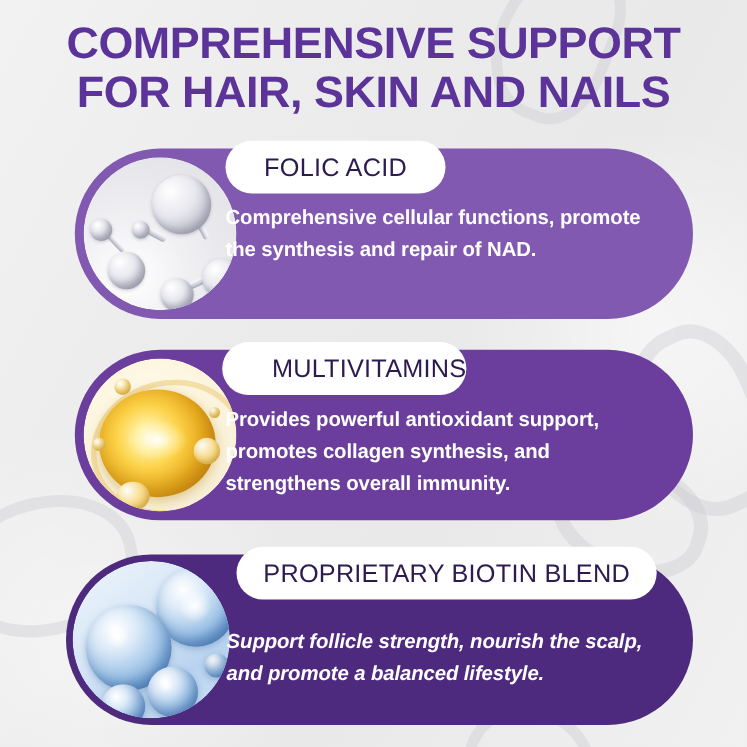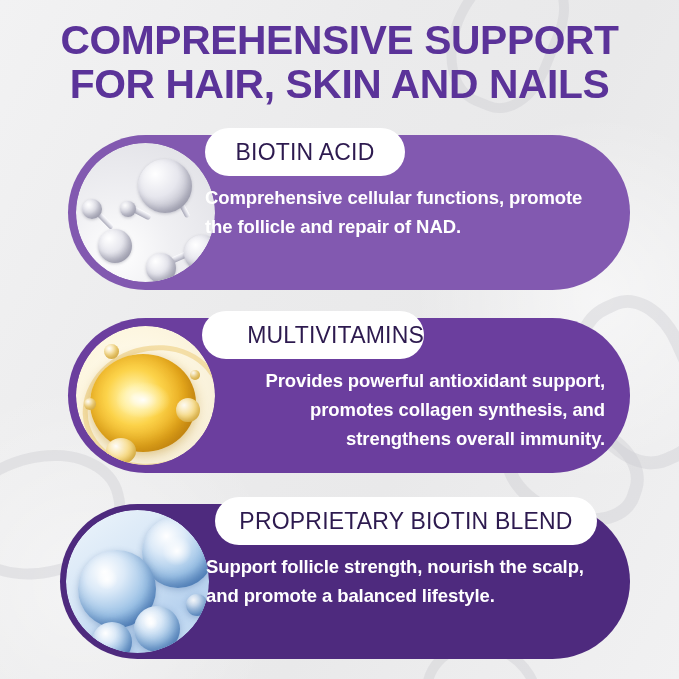--- a/index.html
+++ b/index.html
@@ -203,22 +203,22 @@
   
   .card-body {
     position: absolute;
     color: #ffffff;
     font-size: 18.5px;
     font-weight: 700;
     line-height: 29px;
     letter-spacing: -0.1px;
   }
   #body-1 { left: 137px; top: 48px; width: 392px; }
-  #body-2 { left: 137px; top: 48px; width: 400px; text-align: right; }
-  #body-3 { left: 146px; top: 48px; width: 392px; }
+  #body-2 { left: 137px; top: 48px; width: 400px; }
+  #body-3 { left: 146px; top: 64px; width: 392px; font-style: italic; }
 </style>
 </head>
 <body>
 
 <div id="page">
 
   <div class="wm wm-a"></div>
   <div class="wm wm-b"></div>
   <div class="wm wm-c"></div>
   <div class="wm wm-d"></div>
@@ -238,23 +238,23 @@
           <div class="bar b4"></div>
         <div class="sph m1"></div>
           <div class="sph m2"></div>
           <div class="sph m3"></div>
         <div class="sph m4"></div>
           <div class="sph m5"></div>
           <div class="sph m6"></div>
       </div>
     </div>
     <div class="title-pill" id="pill-1">
-      <span>BIOTIN ACID</span>
-    </div>
-    <div class="card-body" id="body-1">Comprehensive cellular functions, promote the follicle and repair of NAD.</div>
+      <span>FOLIC ACID</span>
+    </div>
+    <div class="card-body" id="body-1">Comprehensive cellular functions, promote the synthesis and repair of NAD.</div>
   </div>
 
   <div class="card" id="card-2">
     <div class="card-thumb">
       <div class="thumb-art art-oil">
         <div class="swirl"></div>
         <div class="drop-main"></div>
         <div class="flare"></div>
         <div class="bub ob1"></div>
           <div class="bub ob2"></div>

